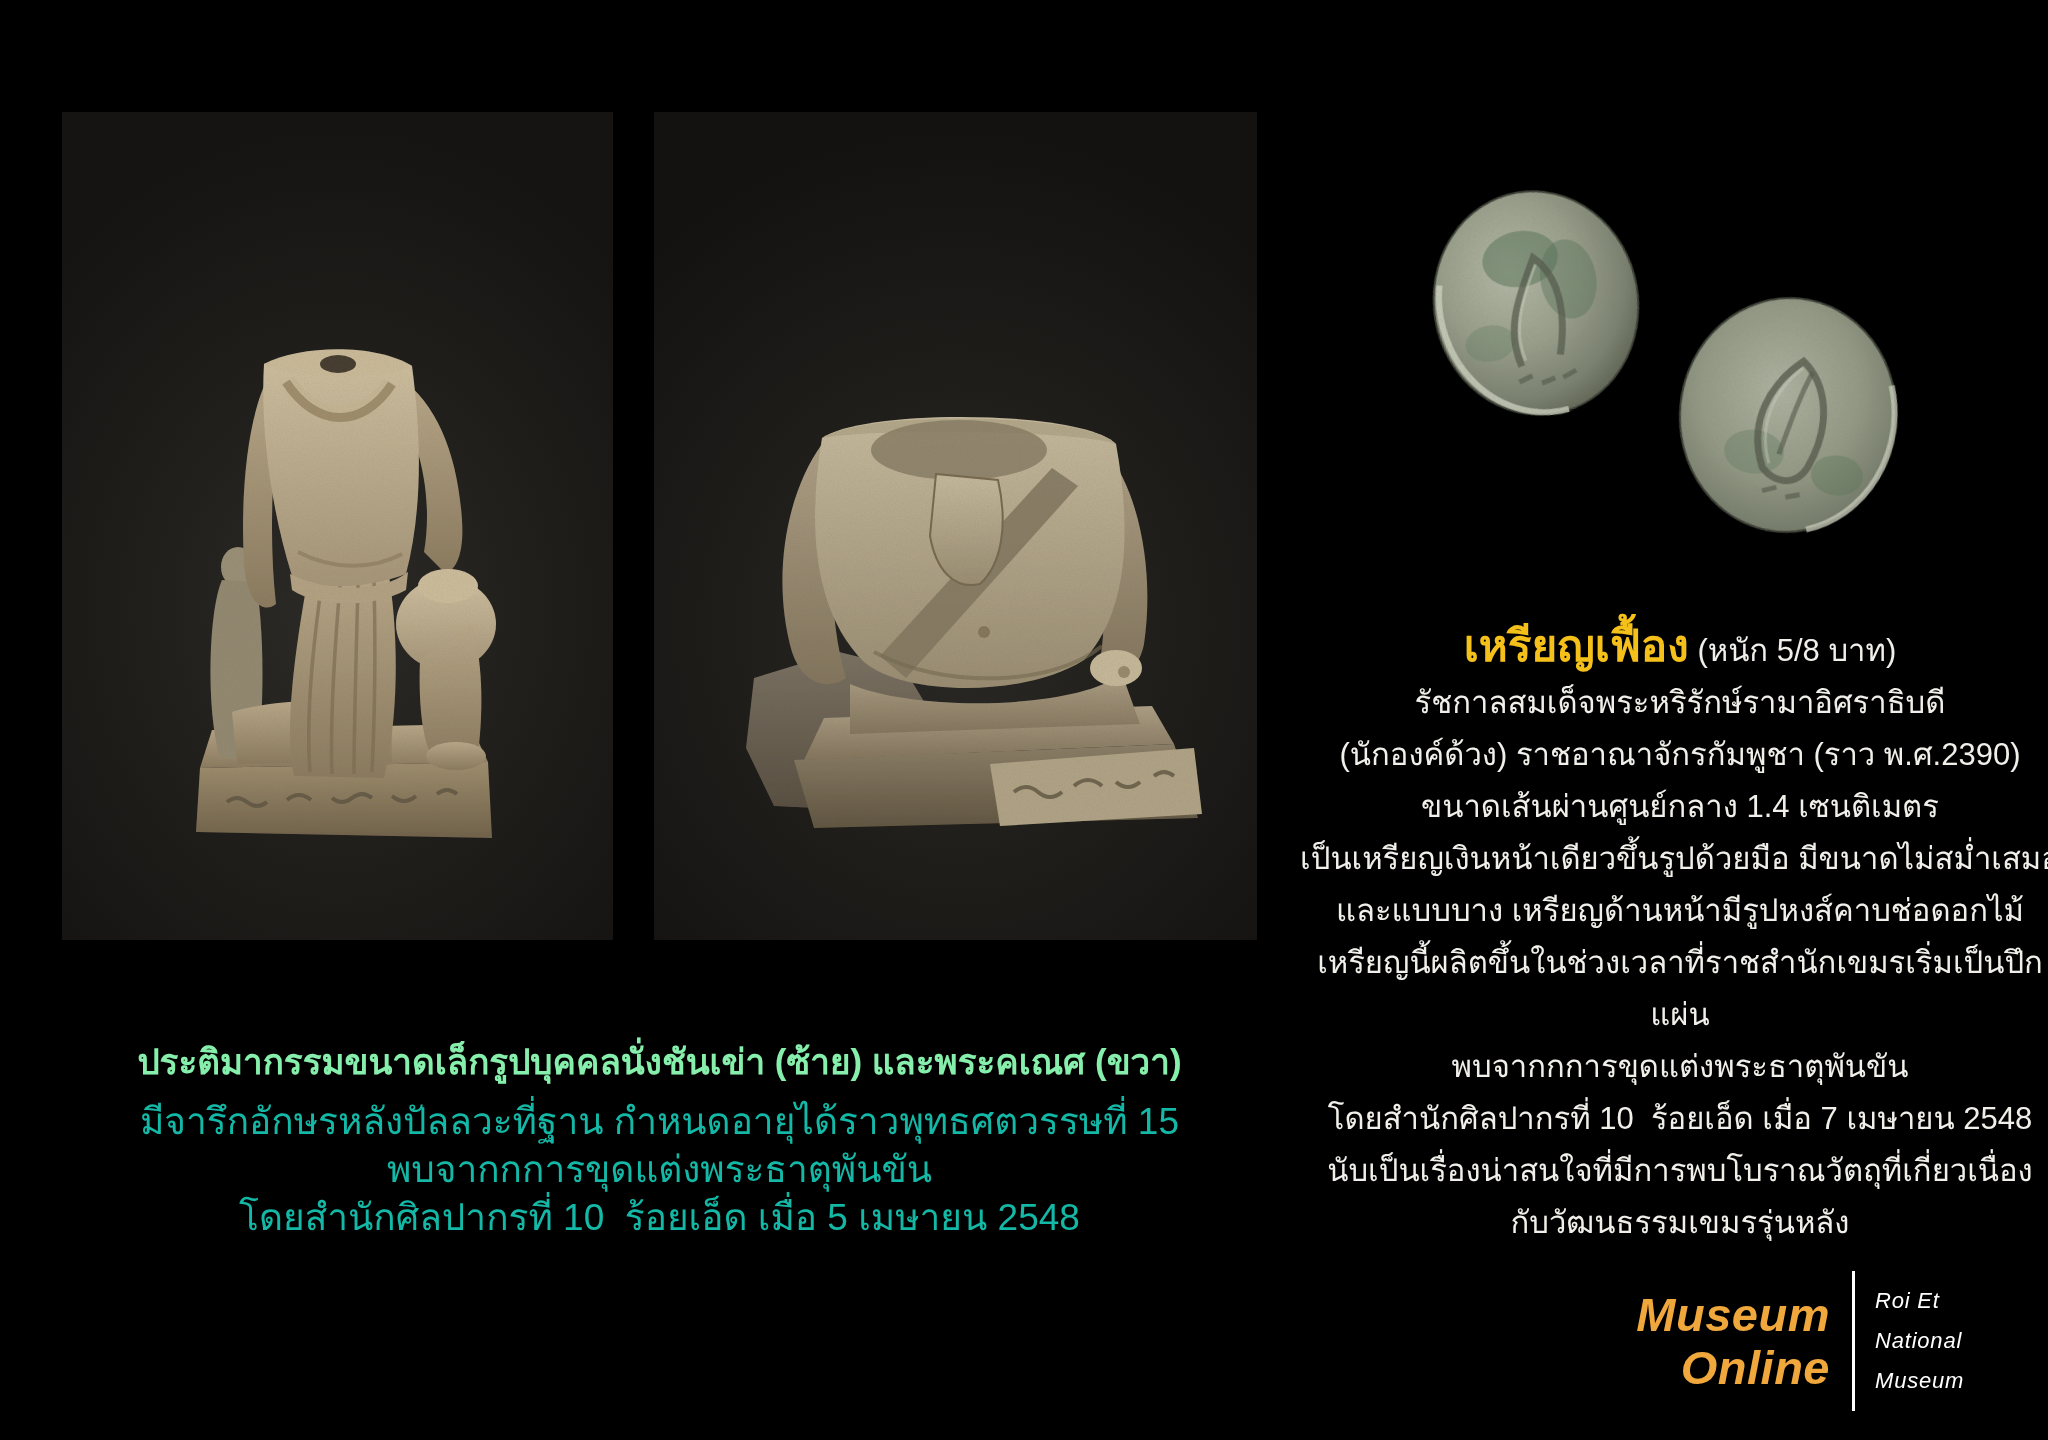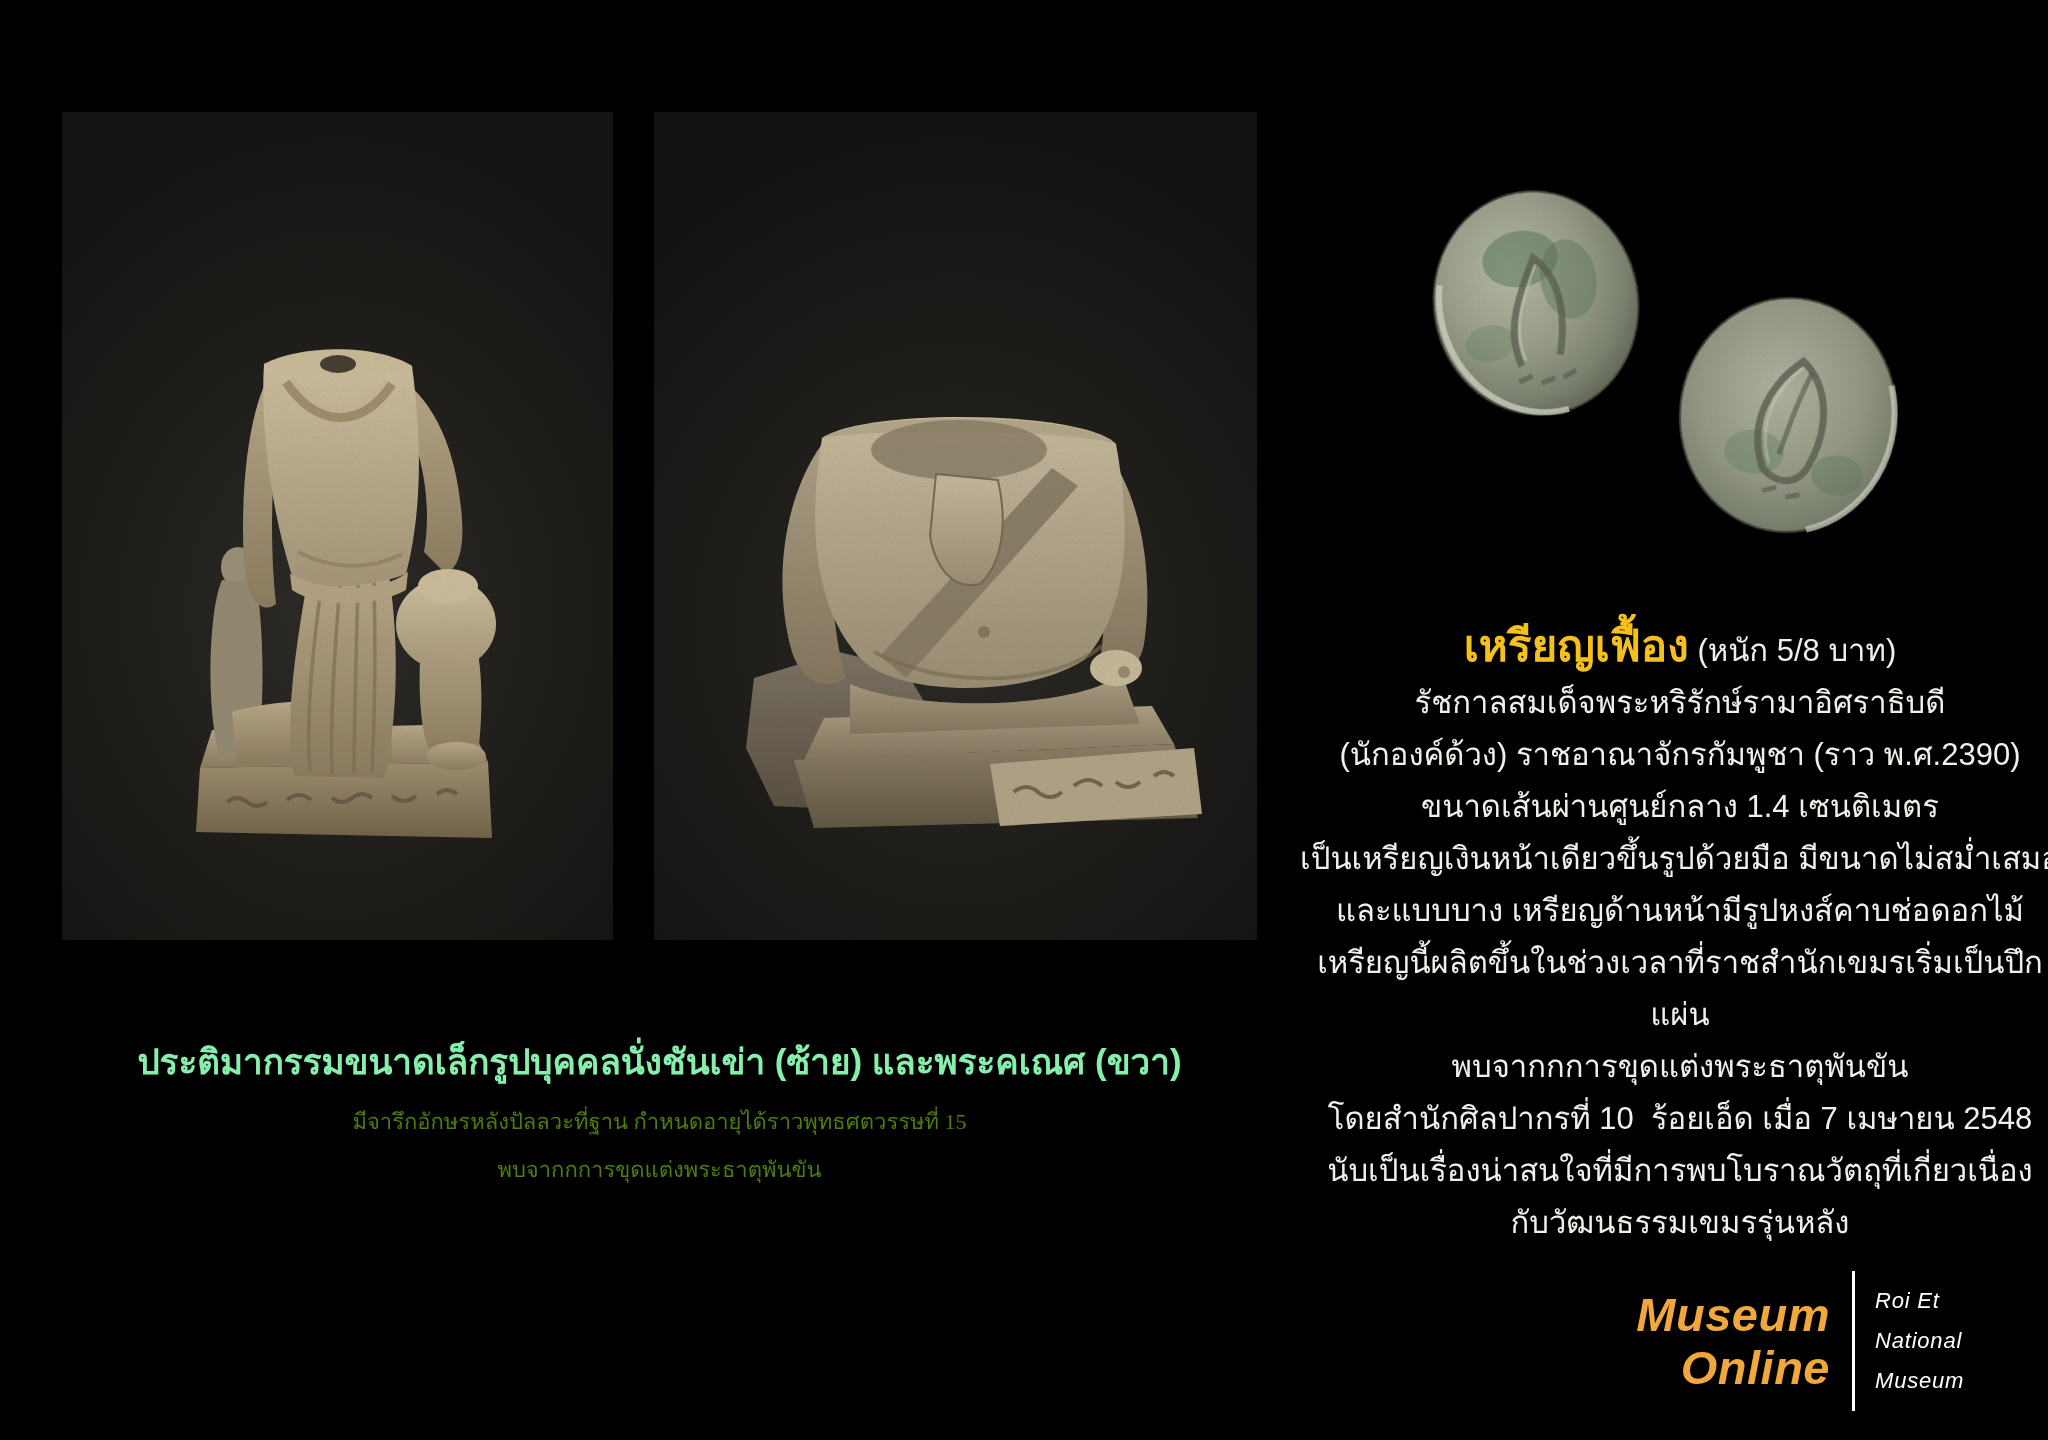--- a/index.html
+++ b/index.html
@@ -6,21 +6,21 @@
   body{font-family:"Liberation Sans","DejaVu Sans",sans-serif;position:relative;}
   .photo{position:absolute;overflow:hidden;}
   .photo-left{left:62px;top:112px;width:551px;height:828px;
     background:radial-gradient(ellipse 72% 58% at 50% 60%, #2d2b27 0%, #211f1c 48%, #151412 100%);}
   .photo-mid{left:654px;top:112px;width:603px;height:828px;
     background:radial-gradient(ellipse 76% 60% at 50% 62%, #2b2925 0%, #1e1d1a 50%, #131211 100%);}
   .photo svg{display:block;width:100%;height:100%;}
   .coins-area{position:absolute;left:1360px;top:120px;width:640px;height:440px;background:#000;}
   .caption-left{position:absolute;left:62px;top:1040px;width:1195px;text-align:center;}
   .cap-title{font-size:35px;line-height:44px;font-weight:700;color:#86efac;white-space:pre-wrap;margin-bottom:14px;}
-  .cap-line{font-size:22px;line-height:48px;color:#4d7c0f;white-space:pre-wrap;font-family:Liberation Serif, serif;}
+  .cap-line{font-size:37px;line-height:48px;color:#14b8a6;white-space:pre-wrap;}
   .caption-right{position:absolute;left:1300px;top:620px;width:760px;text-align:center;
     font-size:31px;line-height:52px;color:#F1EFE9;}
   .caption-right .r-line{white-space:pre-wrap;}
   .r-title{color:#F5C01A;font-weight:700;font-size:44px;}
   .r-title-rest{color:#F1EFE9;font-weight:400;}
   .logo{position:absolute;left:1610px;top:1268px;height:145px;display:flex;align-items:center;font-style:italic;}
   .brand{width:220px;text-align:right;font-size:47px;line-height:53px;font-weight:700;color:#F0A73C;letter-spacing:0.5px;}
   .logo-divider{width:3px;height:140px;background:#FFFFFF;margin:0 20px 0 22px;}
   .org{font-size:22px;line-height:40px;color:#FFFFFF;letter-spacing:0.8px;font-weight:400;}
 </style>
@@ -175,20 +175,21 @@
       <path d="M -18 78 l 14 -5 M 6 82 l 14 -4" stroke="#4d5244" stroke-width="5" opacity="0.6"></path>
       <path d="M -14 50 C -30 10 -14 -26 10 -48" stroke="#d2d5c4" stroke-width="3" fill="none" opacity="0.45"></path>
     </g>
   </svg>
 </div>
 
 <div class="caption-left">
   <div class="cap-title">ประติมากรรมขนาดเล็กรูปบุคคลนั่งชันเข่า (ซ้าย) และพระคเณศ (ขวา)</div>
   <div class="cap-line">มีจารึกอักษรหลังปัลลวะที่ฐาน กำหนดอายุได้ราวพุทธศตวรรษที่ 15</div>
   <div class="cap-line">พบจากกการขุดแต่งพระธาตุพันขัน</div>
+  <div class="cap-line">โดยสำนักศิลปากรที่ 10  ร้อยเอ็ด เมื่อ 5 เมษายน 2548</div>
 </div>
 
 <div class="caption-right">
   <div class="r-line"><span class="r-title">เหรียญเฟื้อง</span><span class="r-title-rest"> (หนัก 5/8 บาท)</span></div>
   <div class="r-line">รัชกาลสมเด็จพระหริรักษ์รามาอิศราธิบดี</div>
   <div class="r-line">(นักองค์ด้วง) ราชอาณาจักรกัมพูชา (ราว พ.ศ.2390)</div>
   <div class="r-line">ขนาดเส้นผ่านศูนย์กลาง 1.4 เซนติเมตร</div>
   <div class="r-line">เป็นเหรียญเงินหน้าเดียวขึ้นรูปด้วยมือ มีขนาดไม่สม่ำเสมอ</div>
   <div class="r-line">และแบบบาง เหรียญด้านหน้ามีรูปหงส์คาบช่อดอกไม้</div>
   <div class="r-line">เหรียญนี้ผลิตขึ้นในช่วงเวลาที่ราชสำนักเขมรเริ่มเป็นปึกแผ่น</div>

